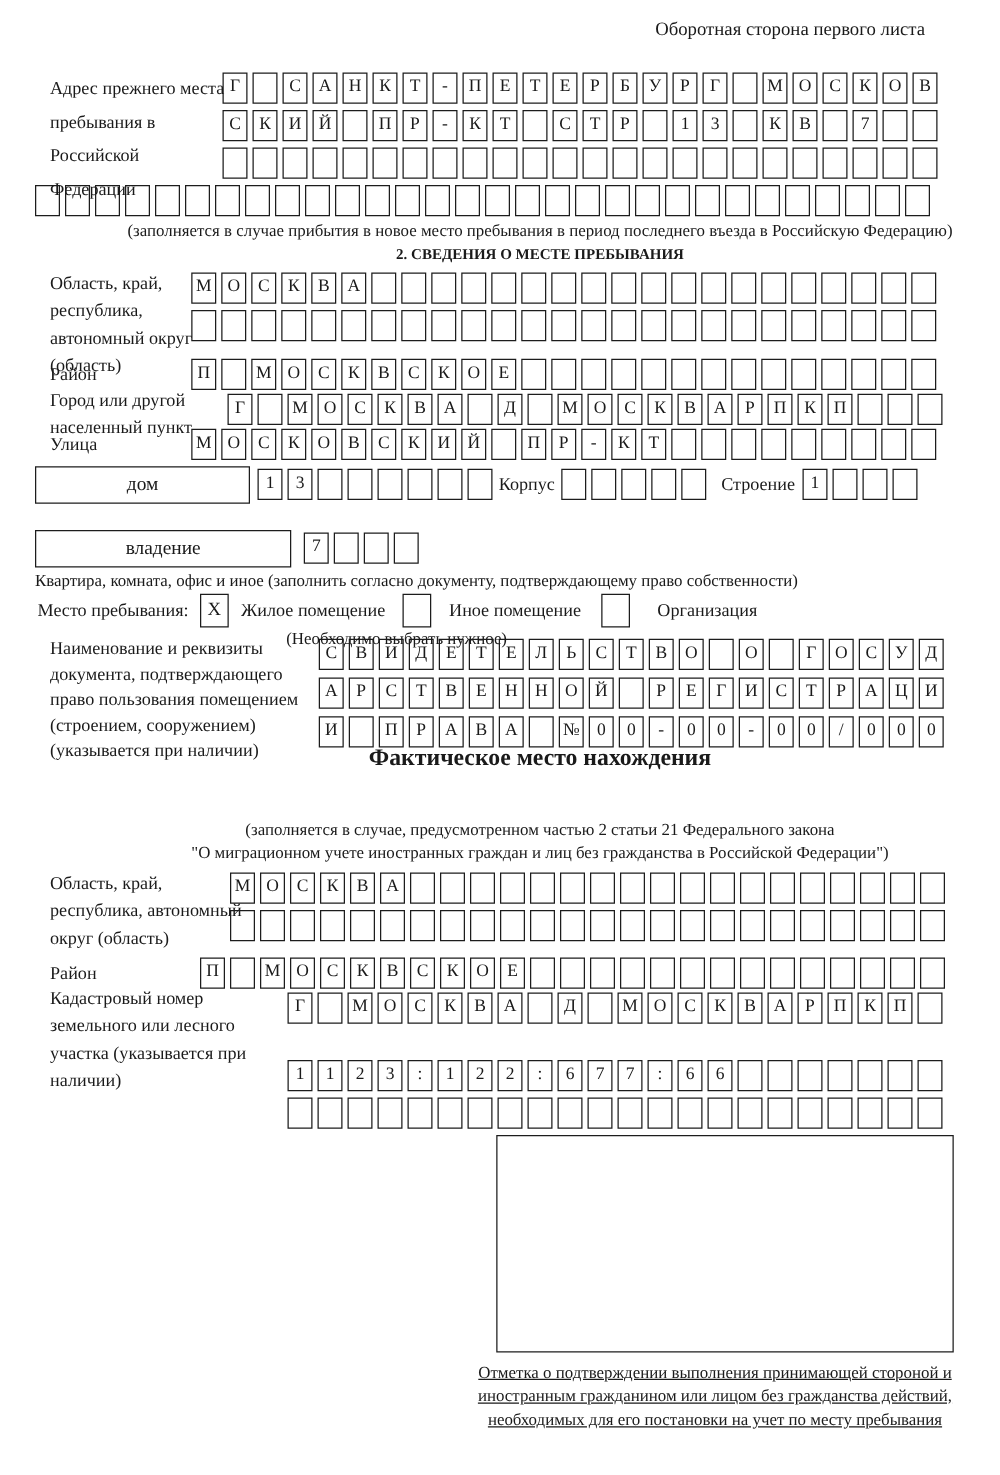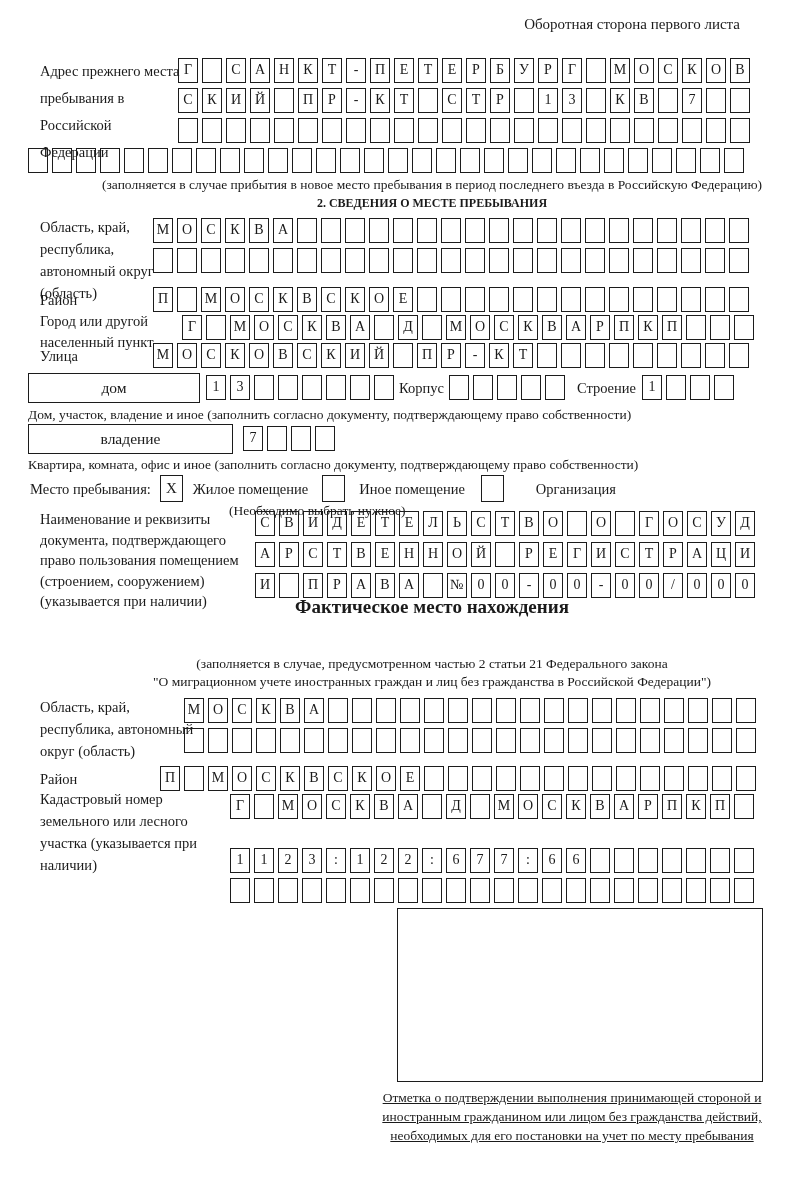--- a/index.html
+++ b/index.html
@@ -52,36 +52,35 @@
   <div class="abs cellrow" style="left:153px;top:343px;"><span class="cell">М</span><span class="cell">О</span><span class="cell">С</span><span class="cell">К</span><span class="cell">О</span><span class="cell">В</span><span class="cell">С</span><span class="cell">К</span><span class="cell">И</span><span class="cell">Й</span><span class="cell"></span><span class="cell">П</span><span class="cell">Р</span><span class="cell">-</span><span class="cell">К</span><span class="cell">Т</span><span class="cell"></span><span class="cell"></span><span class="cell"></span><span class="cell"></span><span class="cell"></span><span class="cell"></span><span class="cell"></span><span class="cell"></span><span class="cell"></span></div>
 
   <div class="abs inlrow" style="left:28px;top:373px;">
     <span class="lblbox" style="width:172px;">дом</span>
     <span class="cellrow small-gap"><span class="cell">1</span><span class="cell">3</span><span class="cell"></span><span class="cell"></span><span class="cell"></span><span class="cell"></span><span class="cell"></span><span class="cell"></span></span>
     <span class="lbl" style="margin:0 5px 0 1px;">Корпус</span>
     <span class="cellrow"><span class="cell"></span><span class="cell"></span><span class="cell"></span><span class="cell"></span><span class="cell"></span></span>
     <span class="lbl" style="margin:0 6px 0 8px;">Строение</span>
     <span class="cellrow"><span class="cell">1</span><span class="cell"></span><span class="cell"></span><span class="cell"></span></span>
   </div>
-  <div class="abs cap" style="left:28px;top:407px;">Дом, участок, владение и иное (заполнить согласно документу, подтверждающему право собственности)</div>
 
   <div class="abs inlrow" style="left:28px;top:424px;">
     <span class="lblbox" style="width:205px;">владение</span>
     <span class="cellrow" style="margin-left:10px;"><span class="cell">7</span><span class="cell"></span><span class="cell"></span><span class="cell"></span></span>
   </div>
   <div class="abs cap" style="left:28px;top:457px;">Квартира, комната, офис и иное (заполнить согласно документу, подтверждающему право собственности)</div>
 
   <div class="abs inlrow" style="left:30px;top:475px;">
     <span class="lbl">Место пребывания:</span>
     <span class="chk" style="margin-left:9px;">X</span>
     <span class="lbl" style="margin-left:10px;">Жилое помещение</span>
     <span class="chk" style="margin-left:14px;"></span>
     <span class="lbl" style="margin-left:14px;">Иное помещение</span>
     <span class="chk" style="margin-left:16px;"></span>
-    <span class="lbl" style="margin-left:32px;">Организация</span>
+    <span class="lbl" style="margin-left:22px;">Организация</span>
   </div>
   <div class="abs cap" style="left:200px;top:503px;margin-left:29px;">(Необходимо выбрать нужное)</div>
 
   <div class="abs lbl" style="left:40px;top:509px;width:212px;line-height:20.5px;">Наименование и реквизиты документа, подтверждающего право пользования помещением (строением, сооружением) (указывается при наличии)</div>
   <div class="abs cellrow" style="left:255px;top:511px;"><span class="cell">С</span><span class="cell">В</span><span class="cell">И</span><span class="cell">Д</span><span class="cell">Е</span><span class="cell">Т</span><span class="cell">Е</span><span class="cell">Л</span><span class="cell">Ь</span><span class="cell">С</span><span class="cell">Т</span><span class="cell">В</span><span class="cell">О</span><span class="cell"></span><span class="cell">О</span><span class="cell"></span><span class="cell">Г</span><span class="cell">О</span><span class="cell">С</span><span class="cell">У</span><span class="cell">Д</span></div>
   <div class="abs cellrow" style="left:255px;top:542px;"><span class="cell">А</span><span class="cell">Р</span><span class="cell">С</span><span class="cell">Т</span><span class="cell">В</span><span class="cell">Е</span><span class="cell">Н</span><span class="cell">Н</span><span class="cell">О</span><span class="cell">Й</span><span class="cell"></span><span class="cell">Р</span><span class="cell">Е</span><span class="cell">Г</span><span class="cell">И</span><span class="cell">С</span><span class="cell">Т</span><span class="cell">Р</span><span class="cell">А</span><span class="cell">Ц</span><span class="cell">И</span></div>
   <div class="abs cellrow" style="left:255px;top:573px;"><span class="cell">И</span><span class="cell"></span><span class="cell">П</span><span class="cell">Р</span><span class="cell">А</span><span class="cell">В</span><span class="cell">А</span><span class="cell"></span><span class="cell">№</span><span class="cell">0</span><span class="cell">0</span><span class="cell">-</span><span class="cell">0</span><span class="cell">0</span><span class="cell">-</span><span class="cell">0</span><span class="cell">0</span><span class="cell">/</span><span class="cell">0</span><span class="cell">0</span><span class="cell">0</span></div>
 
   <div class="abs center bold" style="top:596px;font-size:19px;">Фактическое место нахождения</div>
   <div class="abs cap center" style="top:656px;">(заполняется в случае, предусмотренном частью 2 статьи 21 Федерального закона</div>

